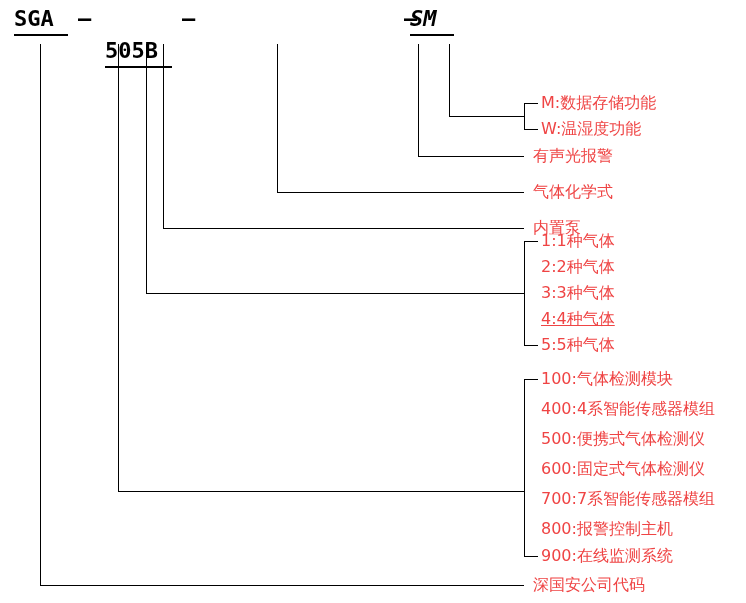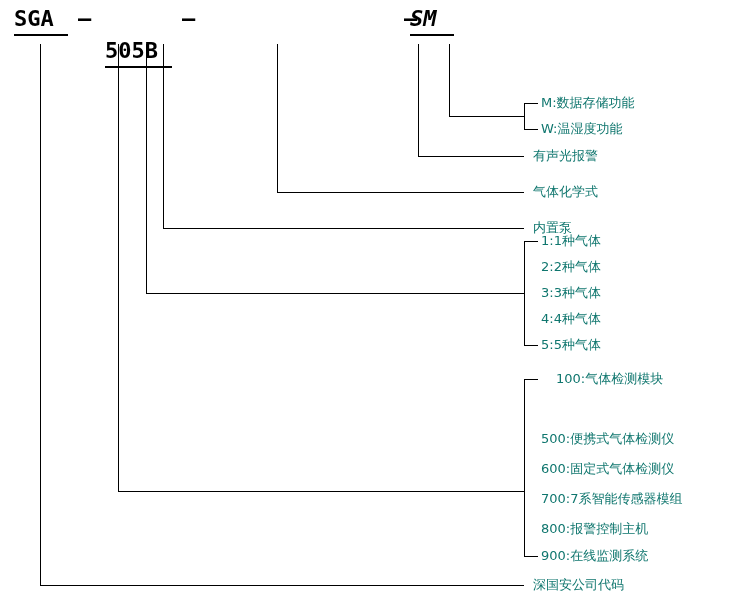--- a/index.html
+++ b/index.html
@@ -52,22 +52,22 @@
   }
   .hline {
     position: absolute;
     height: 0;
     border-top: 1px solid #000000;
   }
   
   .label {
     position: absolute;
     font-family: "DejaVu Sans Mono", monospace;
-    font-size: 13px;
-    color: #0f766e;
+    font-size: 16px;
+    color: #ef4444;
     white-space: nowrap;
     line-height: 16px;
   }
   .label .cjk {
     font-family: "DejaVu Sans", sans-serif;
   }
   
   .bracket-spine {
     position: absolute;
     width: 0;
@@ -117,30 +117,31 @@
 
   <div class="vline" style="left:146px; top:44px; height:249px;"></div>
   <div class="hline" style="left:146px; top:293px; width:378px;"></div>
 
   <div class="bracket-spine" style="left:524px; top:241px; height:104px;"></div>
   <div class="stub" style="left:524px; top:241px; width:14px;"></div>
   <div class="stub" style="left:524px; top:345px; width:14px;"></div>
   <div class="label" style="left:541px; top:233px;"><span class="cjk">1:1种气体</span></div>
   <div class="label" style="left:541px; top:259px;"><span class="cjk">2:2种气体</span></div>
   <div class="label" style="left:541px; top:285px;"><span class="cjk">3:3种气体</span></div>
-  <div class="label" style="left:541px; top:311px;"><span class="cjk">4:4种气体</span></div>
+  <div class="label" style="left:541px; top:311px;text-decoration:underline;"><span class="cjk">4:4种气体</span></div>
   <div class="label" style="left:541px; top:337px;"><span class="cjk">5:5种气体</span></div>
 
   <div class="vline" style="left:118px; top:44px; height:447px;"></div>
   <div class="hline" style="left:118px; top:491px; width:406px;"></div>
 
   <div class="bracket-spine" style="left:524px; top:379px; height:177px;"></div>
   <div class="stub" style="left:524px; top:379px; width:14px;"></div>
   <div class="stub" style="left:524px; top:556px; width:14px;"></div>
-  <div class="label" style="left:541px; top:371px;margin-left:15px;"><span class="cjk">100:气体检测模块</span></div>
+  <div class="label" style="left:541px; top:371px;"><span class="cjk">100:气体检测模块</span></div>
+  <div class="label" style="left:541px; top:401px;"><span class="cjk">400:4系智能传感器模组</span></div>
   <div class="label" style="left:541px; top:431px;"><span class="cjk">500:便携式气体检测仪</span></div>
   <div class="label" style="left:541px; top:461px;"><span class="cjk">600:固定式气体检测仪</span></div>
   <div class="label" style="left:541px; top:491px;"><span class="cjk">700:7系智能传感器模组</span></div>
   <div class="label" style="left:541px; top:521px;"><span class="cjk">800:报警控制主机</span></div>
   <div class="label" style="left:541px; top:548px;"><span class="cjk">900:在线监测系统</span></div>
 
   <div class="vline" style="left:40px; top:44px; height:541px;"></div>
   <div class="hline" style="left:40px; top:585px; width:484px;"></div>
   <div class="label" style="left:533px; top:577px;"><span class="cjk">深国安公司代码</span></div>
 

